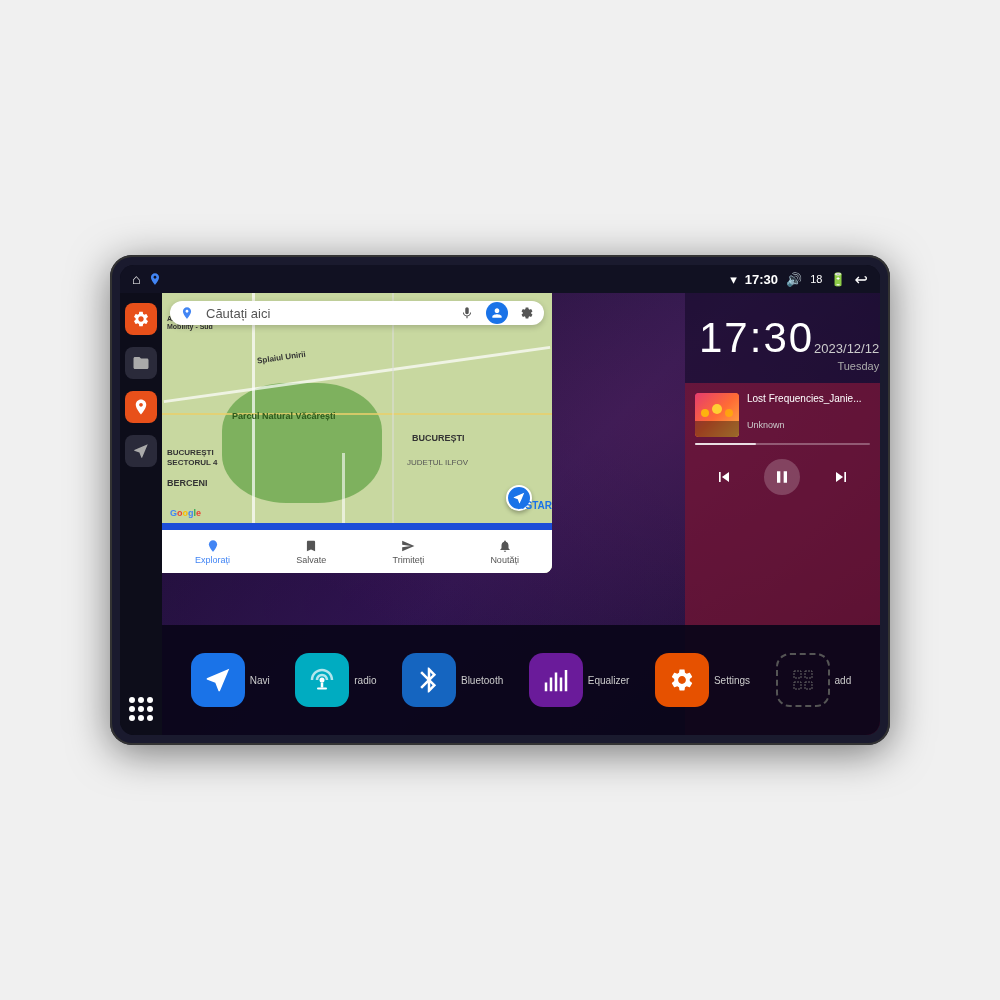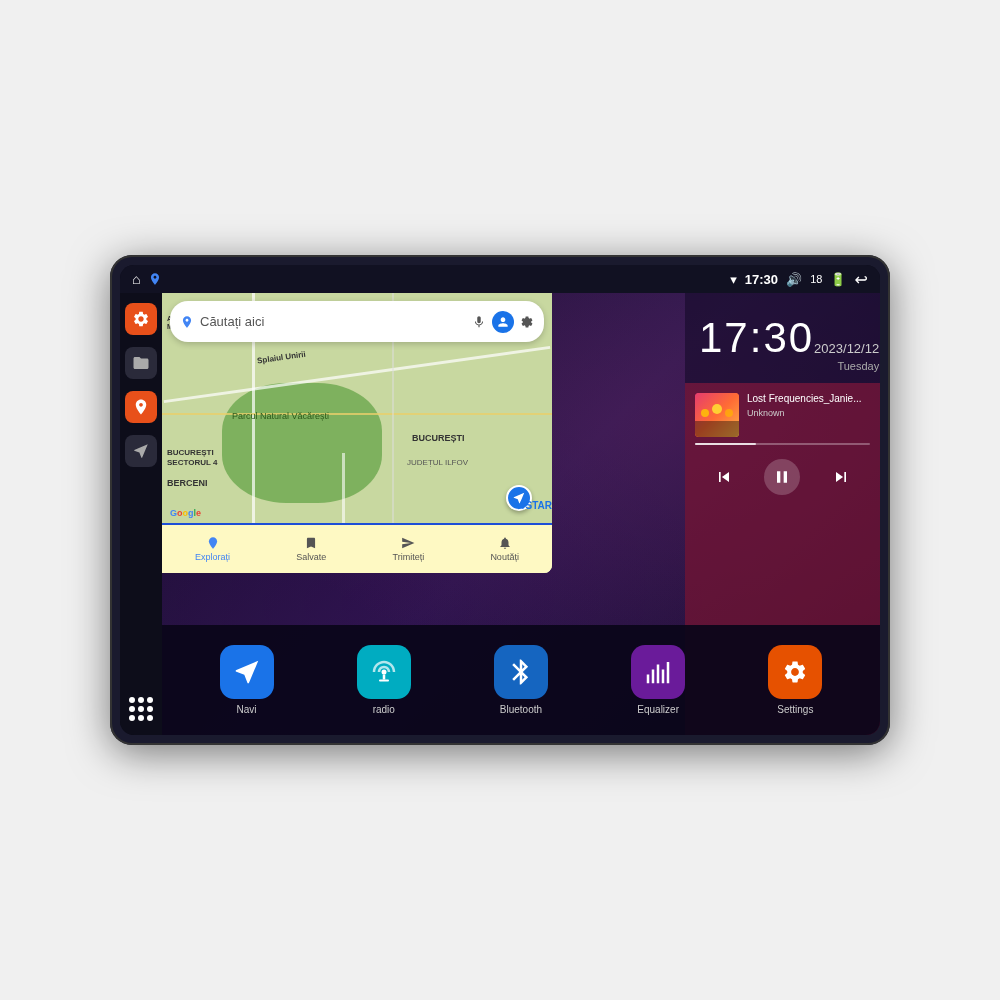--- a/index.html
+++ b/index.html
@@ -132,27 +132,27 @@
       background: #e8e0d0;
       border-radius: 0 0 8px 0;
       overflow: hidden;
     }
 
     .map-search-bar {
       position: absolute;
       top: 8px;
       left: 8px;
       right: 8px;
-      height: 41px;
+      height: 24px;
       background: white;
       border-radius: 18px;
       display: flex;
       align-items: center;
       padding: 0 10px;
-      gap: 6px;
+      gap: 12px;
       z-index: 5;
       box-shadow: 0 2px 6px rgba(0,0,0,0.2);
     }
 
     .map-search-text {
       flex: 1;
       font-size: 13px;
       color: #555;
     }
 
@@ -162,25 +162,25 @@
       background: #c8d8a0;
     }
 
     
     .map-bottom-tabs {
       position: absolute;
       bottom: 0;
       left: 0;
       right: 0;
       height: 50px;
-      background: #fef9c3;
+      background: #ffffff;
       display: flex;
       align-items: center;
       justify-content: space-around;
-      border-top: 2px solid #1d4ed8;
+      border-top: 7px solid #1d4ed8;
     }
 
     .map-tab {
       display: flex;
       flex-direction: column;
       align-items: center;
       gap: 2px;
       font-size: 9px;
       color: #555;
     }
@@ -270,21 +270,21 @@
       font-size: 10px;
       color: #fff;
       white-space: nowrap;
       overflow: hidden;
       text-overflow: ellipsis;
     }
 
     .music-artist {
       font-size: 9px;
       color: #ccc;
-      margin-top: 4px;
+      margin-top: 16px;
     }
 
     .music-progress {
       height: 2px;
       background: rgba(255,255,255,0.3);
       border-radius: 1px;
       margin-bottom: 10px;
     }
 
     .music-controls {
@@ -319,21 +319,21 @@
       height: 110px;
       background: rgba(10,5,25,0.92);
       display: flex;
       align-items: center;
       justify-content: space-around;
       padding: 8px 16px;
     }
 
     .app-item {
       display: flex;
-      flex-direction: column;
+      flex-direction: row;
       align-items: center;
       gap: 5px;
       cursor: pointer;
       min-width: 60px;
       justify-content: space-between;
     }
 
     .app-icon {
       width: 54px;
       height: 54px;
@@ -456,21 +456,21 @@
             <div style="position:absolute;top:80px;left:0;width:390px;height:3px;background:#fff;opacity:0.7;transform:rotate(-8deg);"></div>
             <div style="position:absolute;top:120px;left:0;width:390px;height:2px;background:#e8d06a;opacity:0.8;"></div>
             <div style="position:absolute;top:160px;left:180px;width:3px;height:120px;background:#fff;opacity:0.6;"></div>
             <div style="position:absolute;top:0;left:230px;width:2px;height:280px;background:#ddd;opacity:0.5;"></div>
 
             <div style="position:absolute;top:60px;left:95px;font-size:8px;color:#333;font-weight:bold;transform:rotate(-8deg);white-space:nowrap;">Splaiul Unirii</div>
 
             <div style="position:absolute;top:22px;left:5px;font-size:7px;color:#333;font-weight:bold;white-space:nowrap;line-height:1.2;">AXIS Premium<br>Mobility - Sud</div>
             <div style="position:absolute;top:18px;left:200px;font-size:8px;color:#333;font-weight:bold;">Pizza &amp; Bakery</div>
             <div style="position:absolute;top:24px;left:315px;font-size:7px;color:#333;font-weight:bold;">TRAPEZULUI</div>
-            <div style="position:absolute;top:118px;left:70px;font-size:9px;color:#2d5a1b;font-weight:normal;">Parcul Natural Văcărești</div>
+            <div style="position:absolute;top:118px;left:70px;font-size:9px;color:#2d5a1b;font-weight:bold;">Parcul Natural Văcărești</div>
             <div style="position:absolute;top:155px;left:5px;font-size:8px;color:#333;font-weight:bold;line-height:1.3;">BUCUREȘTI<br>SECTORUL 4</div>
             <div style="position:absolute;top:140px;left:250px;font-size:9px;color:#333;font-weight:bold;">BUCUREȘTI</div>
             <div style="position:absolute;top:165px;left:245px;font-size:8px;color:#555;">JUDEȚUL ILFOV</div>
             <div style="position:absolute;top:185px;left:5px;font-size:9px;color:#333;font-weight:bold;">BERCENI</div>
 
             <div style="position:absolute;bottom:55px;left:8px;font-size:9px;font-weight:bold;">
               <span style="color:#4285f4">G</span><span style="color:#ea4335">o</span><span style="color:#fbbc05">o</span><span style="color:#4285f4">g</span><span style="color:#34a853">l</span><span style="color:#ea4335">e</span>
             </div>
 
             <div style="position:absolute;bottom:62px;right:20px;width:26px;height:26px;background:#1a73e8;border-radius:50%;display:flex;align-items:center;justify-content:center;border:2px solid white;box-shadow:0 2px 4px rgba(0,0,0,0.3);">
@@ -636,19 +636,31 @@
 
           <div class="app-item">
             <div class="app-icon orange">
               <svg width="26" height="26" viewBox="0 0 24 24" fill="#fff">
                   <path d="M19.14,12.94c0.04-0.3,0.06-0.61,0.06-0.94c0-0.32-0.02-0.64-0.07-0.94l2.03-1.58c0.18-0.14,0.23-0.41,0.12-0.61 l-1.92-3.32c-0.12-0.22-0.37-0.29-0.59-0.22l-2.39,0.96c-0.5-0.38-1.03-0.7-1.62-0.94L14.4,2.81c-0.04-0.24-0.24-0.41-0.48-0.41 h-3.84c-0.24,0-0.43,0.17-0.47,0.41L9.25,5.35C8.66,5.59,8.12,5.92,7.63,6.29L5.24,5.33c-0.22-0.08-0.47,0-0.59,0.22L2.74,8.87 C2.62,9.08,2.66,9.34,2.86,9.48l2.03,1.58C4.84,11.36,4.8,11.69,4.8,12s0.02,0.64,0.07,0.94l-2.03,1.58 c-0.18,0.14-0.23,0.41-0.12,0.61l1.92,3.32c0.12,0.22,0.37,0.29,0.59,0.22l2.39-0.96c0.5,0.38,1.03,0.7,1.62,0.94l0.36,2.54 c0.05,0.24,0.24,0.41,0.48,0.41h3.84c0.24,0,0.44-0.17,0.47-0.41l0.36-2.54c0.59-0.24,1.13-0.56,1.62-0.94l2.39,0.96 c0.22,0.08,0.47,0,0.59-0.22l1.92-3.32c0.12-0.22,0.07-0.47-0.12-0.61L19.14,12.94z M12,15.6c-1.98,0-3.6-1.62-3.6-3.6 s1.62-3.6,3.6-3.6s3.6,1.62,3.6,3.6S13.98,15.6,12,15.6z"></path>
                 </svg>
             </div>
             <span class="app-label">Settings</span>
           </div>
 
+          <div class="app-item">
+            <div class="app-icon dotted">
+              <svg width="24" height="24" viewBox="0 0 24 24" fill="#666">
+
+                <rect x="3" y="3" width="7" height="7" fill="none" stroke="#666" stroke-width="1" stroke-dasharray="2,1"></rect>
+                <rect x="14" y="3" width="7" height="7" fill="none" stroke="#666" stroke-width="1" stroke-dasharray="2,1"></rect>
+                <rect x="3" y="14" width="7" height="7" fill="none" stroke="#666" stroke-width="1" stroke-dasharray="2,1"></rect>
+                <rect x="14" y="14" width="7" height="7" fill="none" stroke="#666" stroke-width="1" stroke-dasharray="2,1"></rect>
+              </svg>
+            </div>
+            <span class="app-label">add</span>
+          </div>
 
         </div>
 
       </div>
     </div>
   </div>
 </div>
 
 </body></html>

